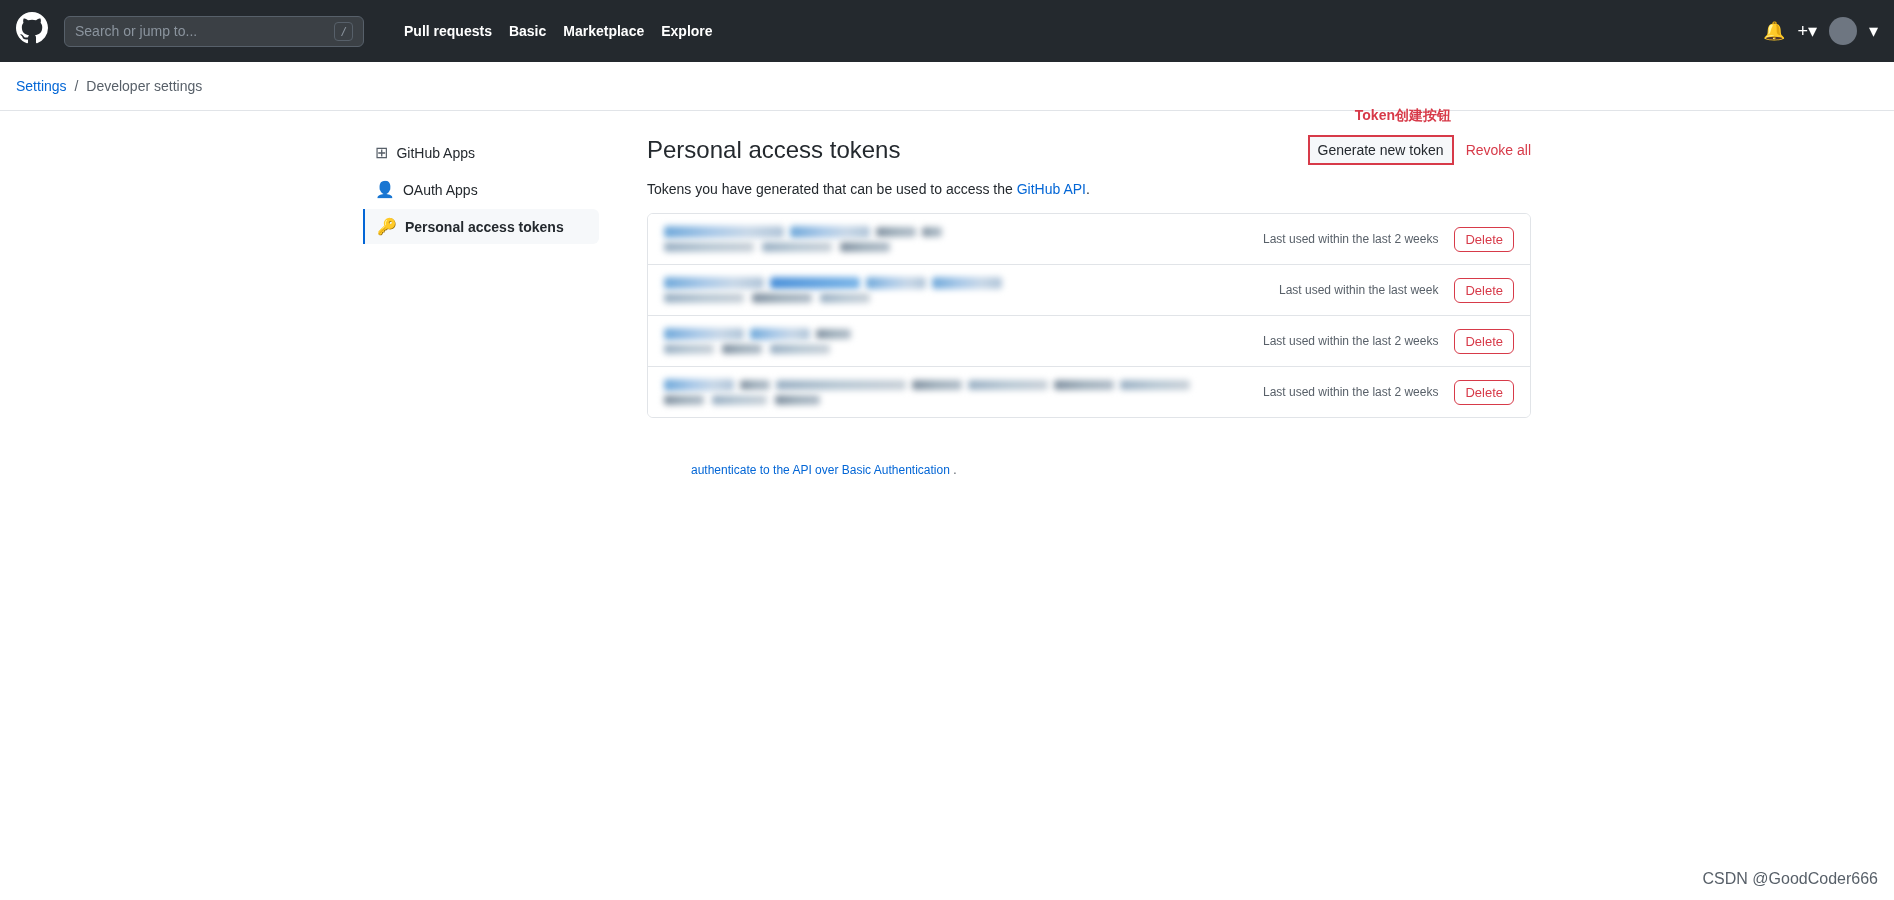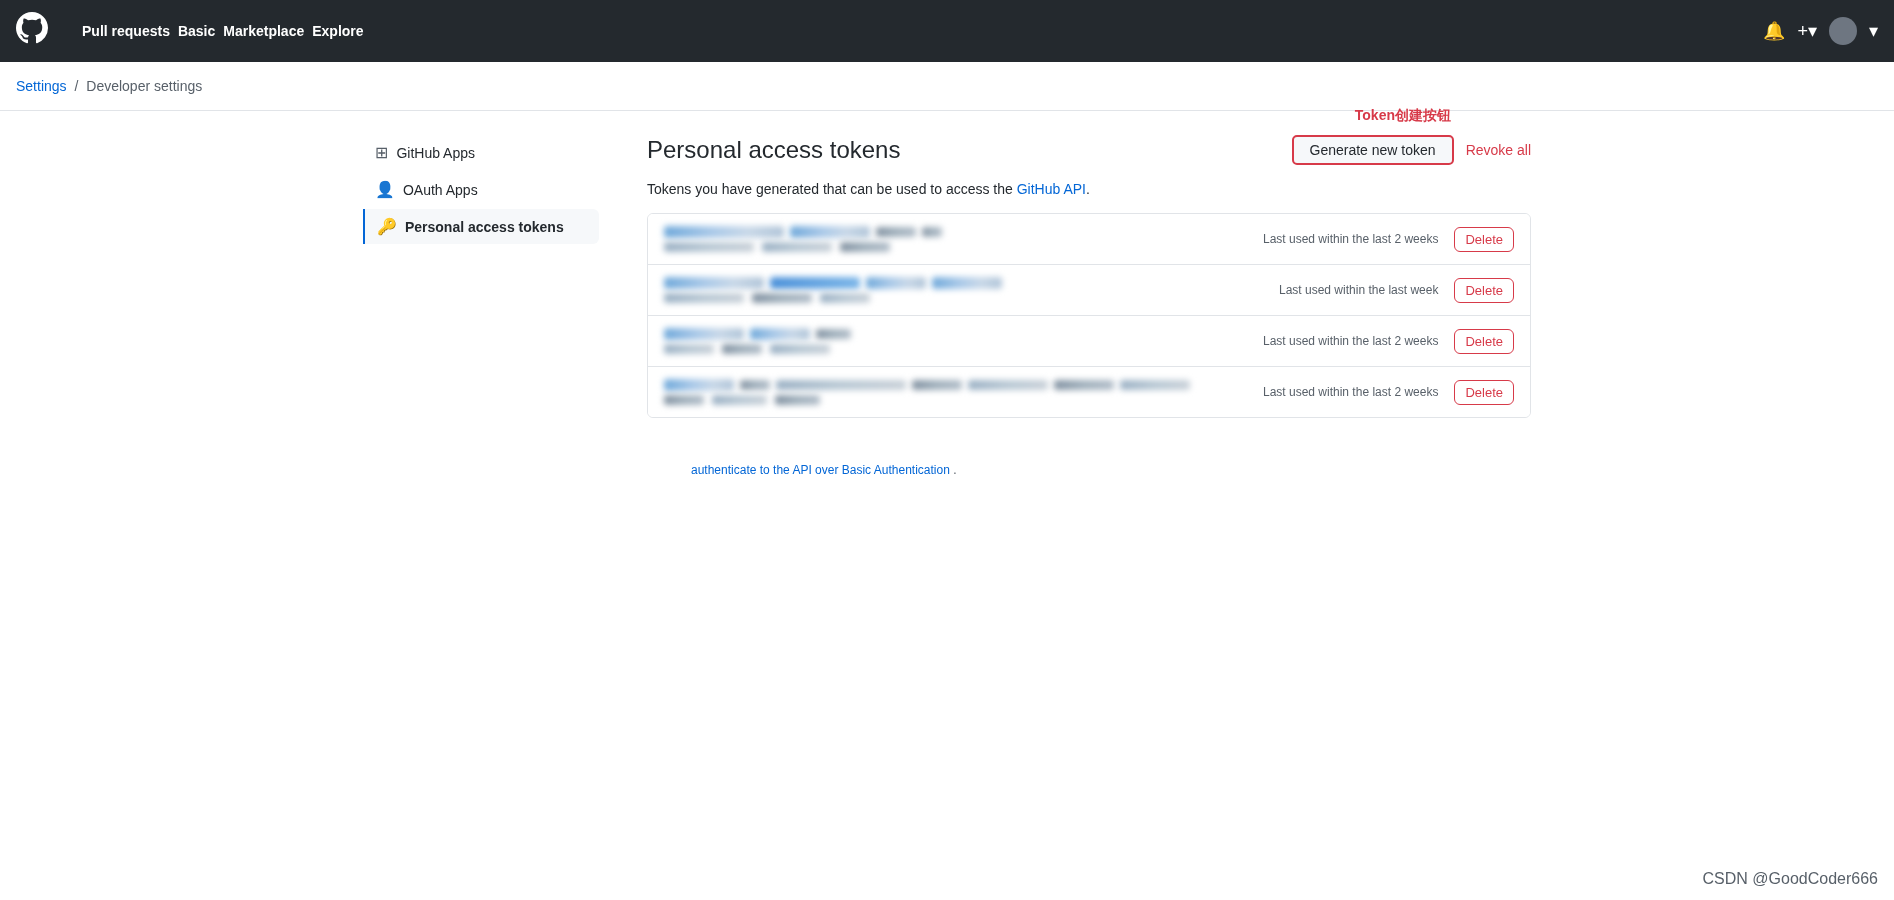--- a/index.html
+++ b/index.html
@@ -37,22 +37,22 @@
       background: #3b4045;
       border: 1px solid #57606a;
       border-radius: 4px;
       color: #8b949e;
       font-size: 11px;
       padding: 2px 5px;
     }
     .header-nav {
       display: flex;
       align-items: center;
-      gap: 8px;
-      margin-left: 18px;
+      gap: 17px;
+      margin-left: 24px;
     }
     .header-nav a {
       color: #fff;
       text-decoration: none;
       font-weight: 600;
       font-size: 14px;
     }
     .header-right {
       margin-left: auto;
       display: flex;
@@ -147,22 +147,22 @@
       top: -28px;
       right: 80px;
       color: #d73a49;
       font-size: 14px;
       font-weight: 600;
       white-space: nowrap;
     }
     .btn-generate {
       background: #f6f8fa;
       border: 2px solid #d73a49;
-      border-radius: 5px;
-      padding: 5px 16px;
+      border-radius: 0;
+      padding: 5px 8px;
       font-size: 14px;
       cursor: pointer;
       color: #24292e;
       font-weight: 400;
     }
     .btn-revoke-all {
       background: none;
       border: none;
       color: #d73a49;
       font-size: 14px;
@@ -265,20 +265,24 @@
     }
   </style>
 </head>
 <body>
 
 <header class="header">
   <div class="header-logo">
     <svg viewBox="0 0 16 16" aria-hidden="true">
       <path d="M8 0C3.58 0 0 3.58 0 8c0 3.54 2.29 6.53 5.47 7.59.4.07.55-.17.55-.38 0-.19-.01-.82-.01-1.49-2.01.37-2.53-.49-2.69-.94-.09-.23-.48-.94-.82-1.13-.28-.15-.68-.52-.01-.53.63-.01 1.08.58 1.23.82.72 1.21 1.87.87 2.33.66.07-.52.28-.87.51-1.07-1.78-.2-3.64-.89-3.64-3.95 0-.87.31-1.59.82-2.15-.08-.2-.36-1.02.08-2.12 0 0 .67-.21 2.2.82.64-.18 1.32-.27 2-.27.68 0 1.36.09 2 .27 1.53-1.04 2.2-.82 2.2-.82.44 1.1.16 1.92.08 2.12.51.56.82 1.27.82 2.15 0 3.07-1.87 3.75-3.65 3.95.29.25.54.73.54 1.48 0 1.07-.01 1.93-.01 2.2 0 .21.15.46.55.38A8.013 8.013 0 0016 8c0-4.42-3.58-8-8-8z"></path>
     </svg>
+  </div>
+  <div class="search-box">
+    <span>Search or jump to...</span>
+    <kbd class="search-kbd">/</kbd>
   </div>
   <nav class="header-nav">
     <a>Pull requests</a>
     <a>Basic</a>
     <a>Marketplace</a>
     <a>Explore</a>
   </nav>
   <div class="header-right">
     <span class="header-icon">🔔</span>
     <span class="header-icon">+▾</span>

